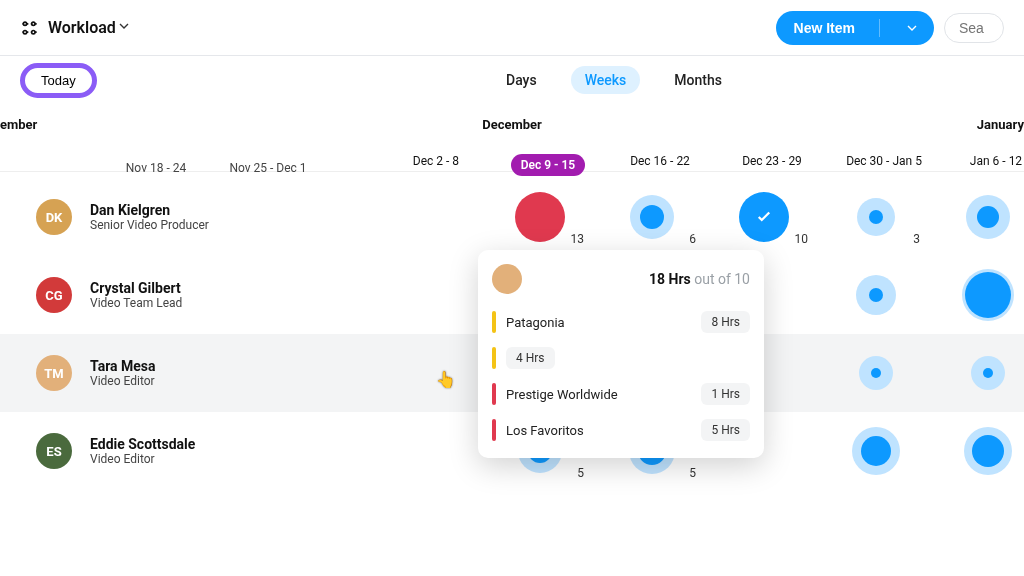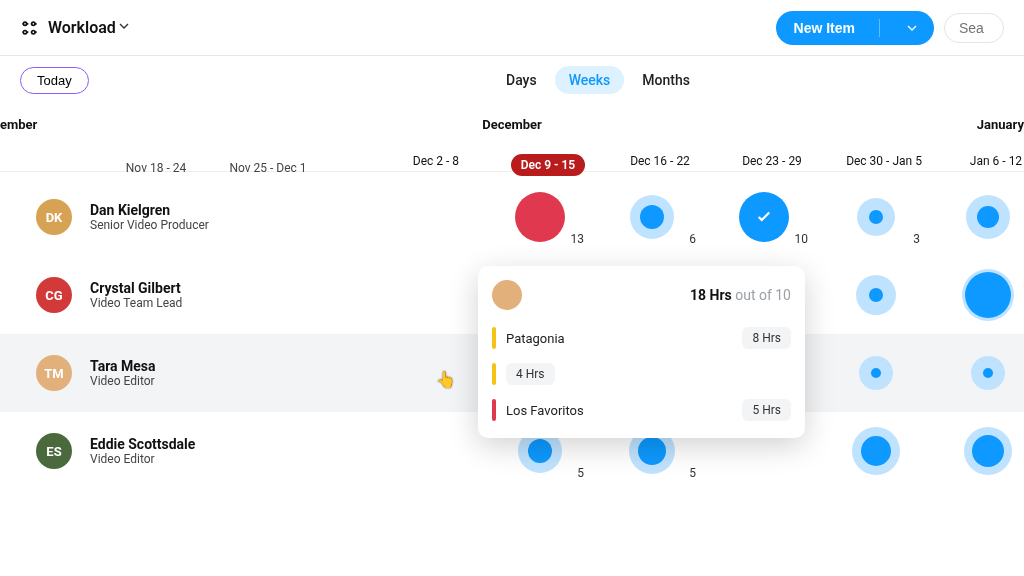--- a/index.html
+++ b/index.html
@@ -59,35 +59,35 @@
   }
 
   
   .secondbar {
     height: 48px;
     display:flex;
     align-items:center;
     padding: 0 20px;
   }
   .today-btn {
-    border:1px solid #8b5cf6;
+    border:5px solid #8b5cf6;
     background:#fff;
     border-radius:18px;
     padding:5px 16px;
     font-size:13px;
     font-weight:500;
     cursor:pointer;
   }
 
   .range-tabs {
     position: absolute;
     left: 50%;
     transform: translateX(-20px);
     display:flex;
-    gap: 4px;
+    gap: 20px;
   }
   .range-tab {
     padding: 6px 14px;
     font-size: 14px;
     font-weight: 500;
     border-radius: 16px;
     cursor:pointer;
     color:#222;
   }
   .range-tab.active {
@@ -113,21 +113,21 @@
     align-items:center;
     border-bottom: 1px solid #eee;
   }
   .weeks-header .wk {
     text-align:center;
     font-size:12px;
     color:#444;
     margin-top:29px;
   }
   .wk.pill span{
-    background:#b91c1c;
+    background:#a21caf;
     color:#fff;
     padding:4px 10px;
     border-radius:12px;
     font-weight:600;
     display:inline-block;
   }
 
   .row {
     display:grid;
     grid-template-columns: 260px 112px 112px 112px 112px 112px 112px 112px 112px 112px;
@@ -177,22 +177,22 @@
   }
   .outer-light { background:#bfe3ff; }
   .inner-blue { background:#0d99ff; border-radius:50%; }
   .solid-red { background:#e0394f; }
   .solid-blue { background:#0d99ff; }
 
   
   .popover {
     position:absolute;
     left: 478px;
-    top: 266px;
-    width: 327px;
+    top: 250px;
+    width: 286px;
     background:#fff;
     border-radius:10px;
     box-shadow: 0 8px 30px rgba(0,0,0,0.18);
     padding: 14px 14px 10px 14px;
     z-index: 50;
   }
   .popover-header {
     display:flex;
     align-items:center;
     gap:8px;
@@ -463,19 +463,24 @@
     <div class="task-bar yellow"></div>
     <div class="task-name">Patagonia</div>
     <div class="task-hrs">8 Hrs</div>
       </div>
       <div class="task-row">
     <div class="task-bar yellow"></div>
     <div class="task-hrs">4 Hrs</div>
       </div>
       <div class="task-row">
     <div class="task-bar red"></div>
+    <div class="task-name">Prestige Worldwide</div>
+    <div class="task-hrs">1 Hrs</div>
+      </div>
+      <div class="task-row">
+    <div class="task-bar red"></div>
     <div class="task-name">Los Favoritos</div>
     <div class="task-hrs">5 Hrs</div>
       </div>
     </div>
 </div>
 
 <div class="hand-cursor">👆</div>
 
 </body></html>

